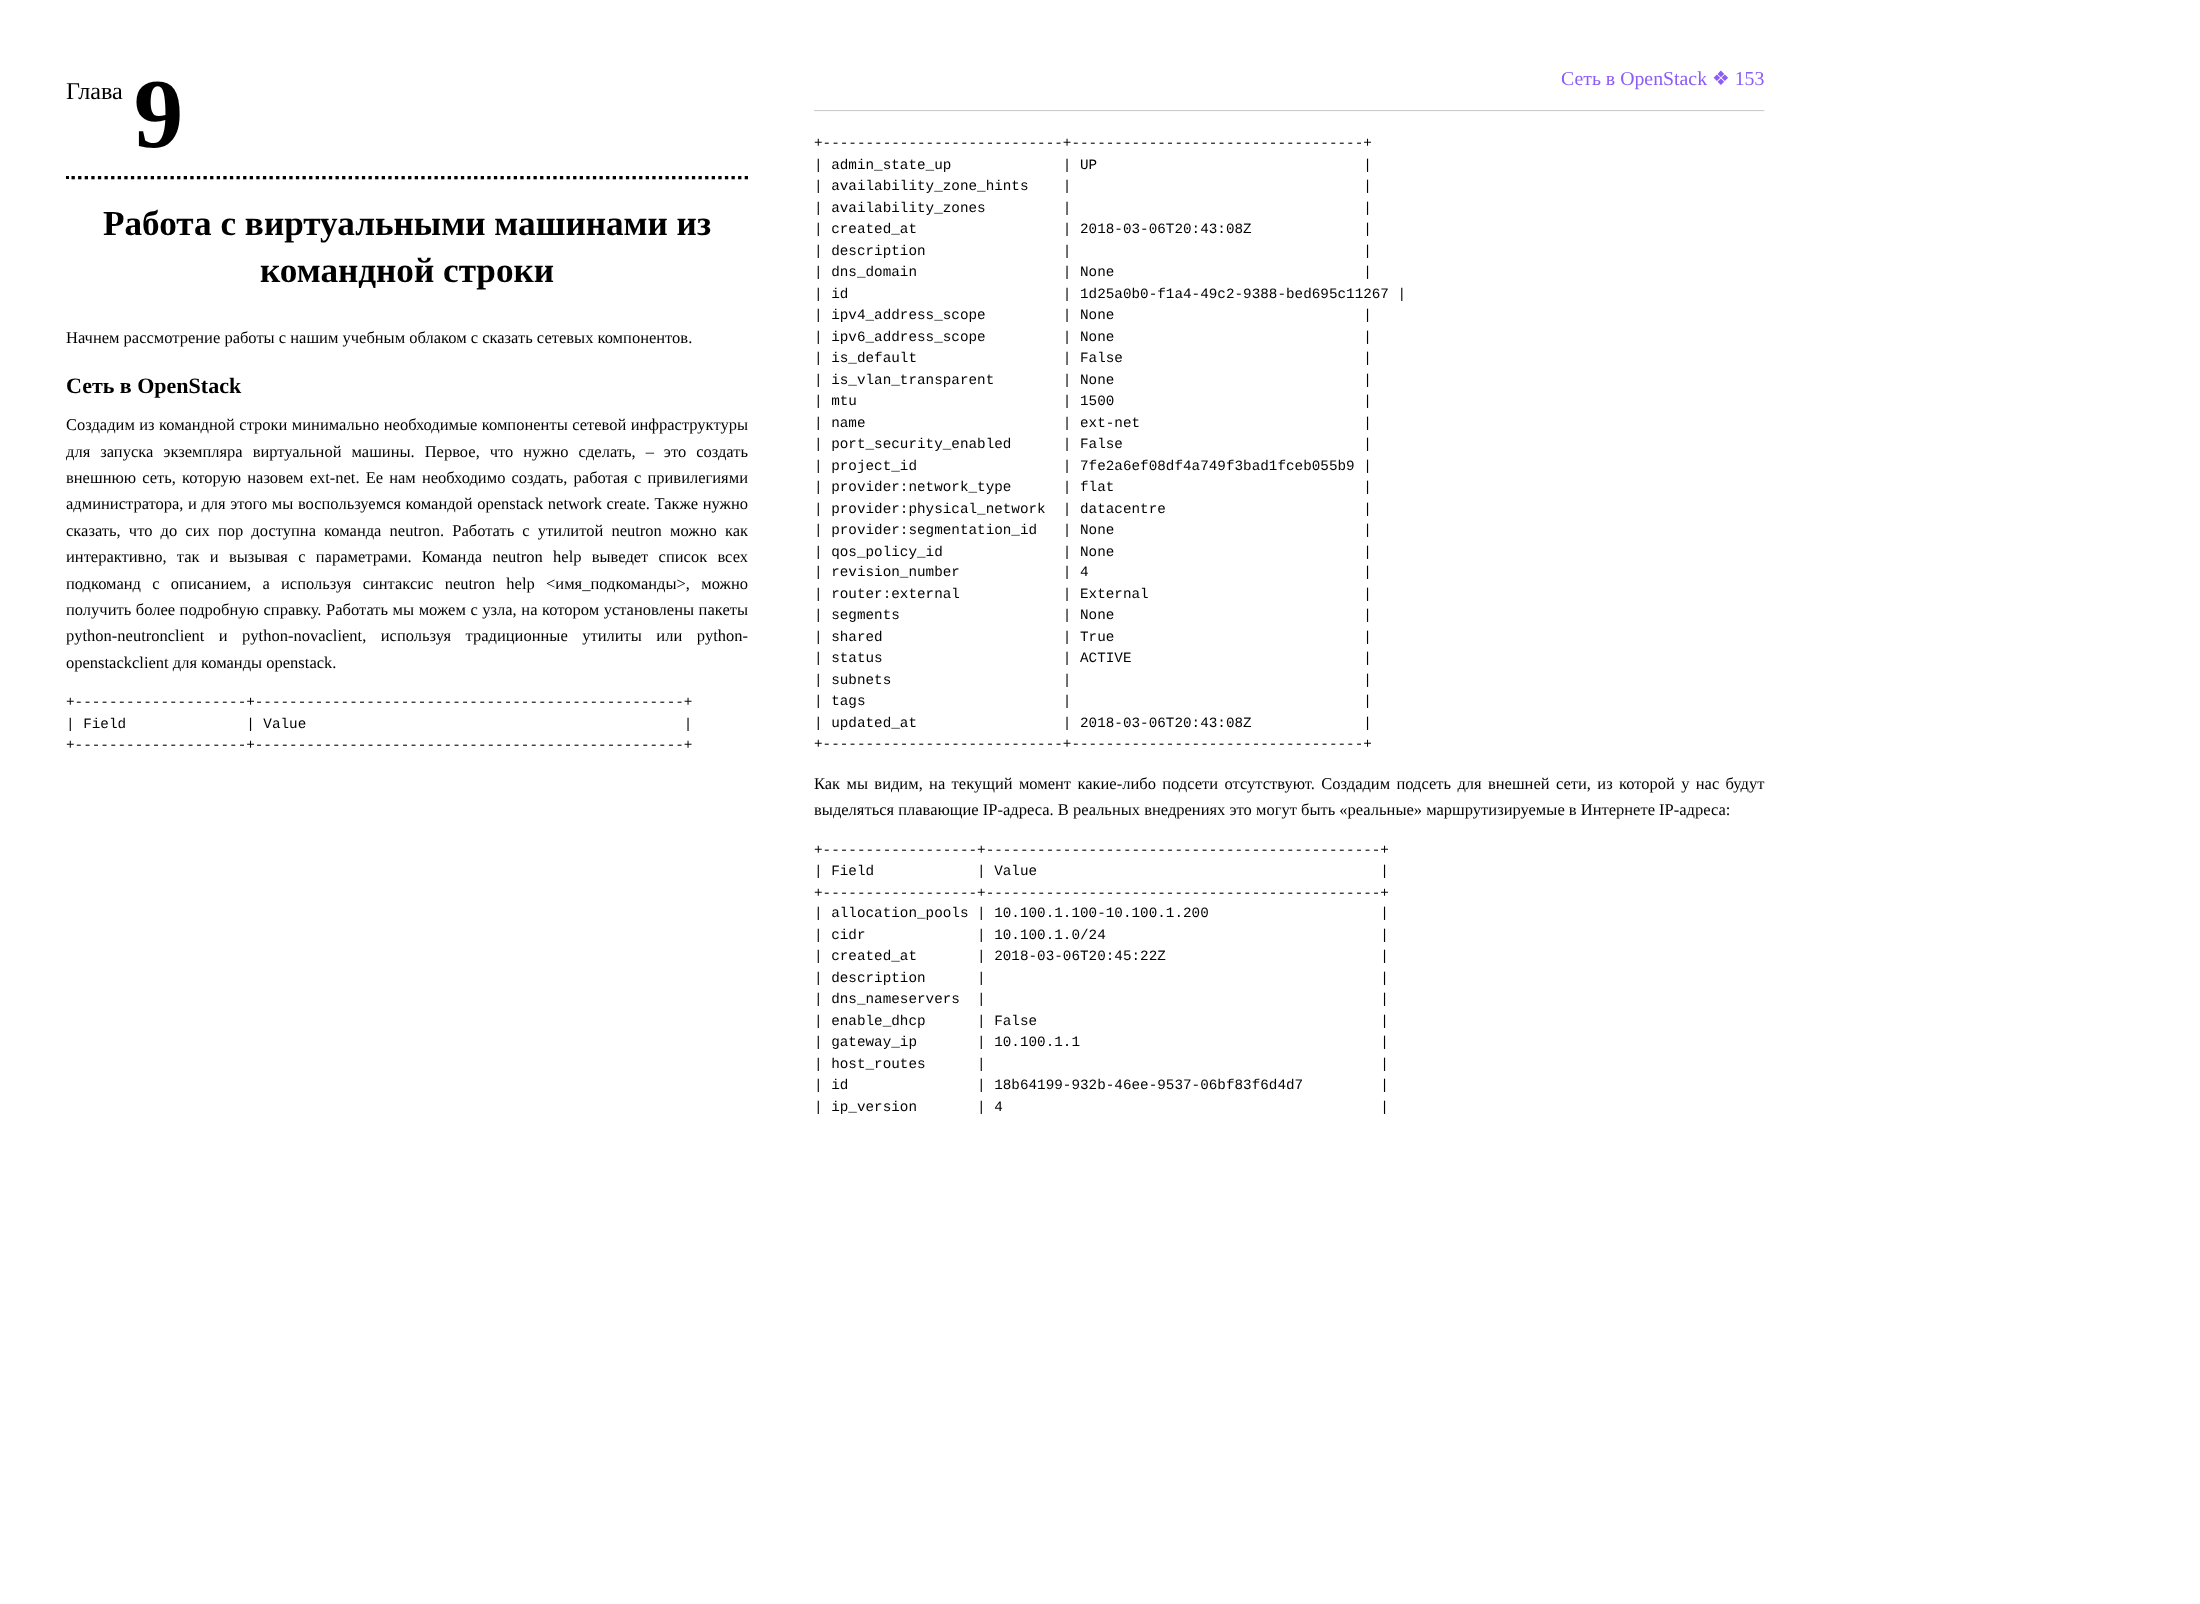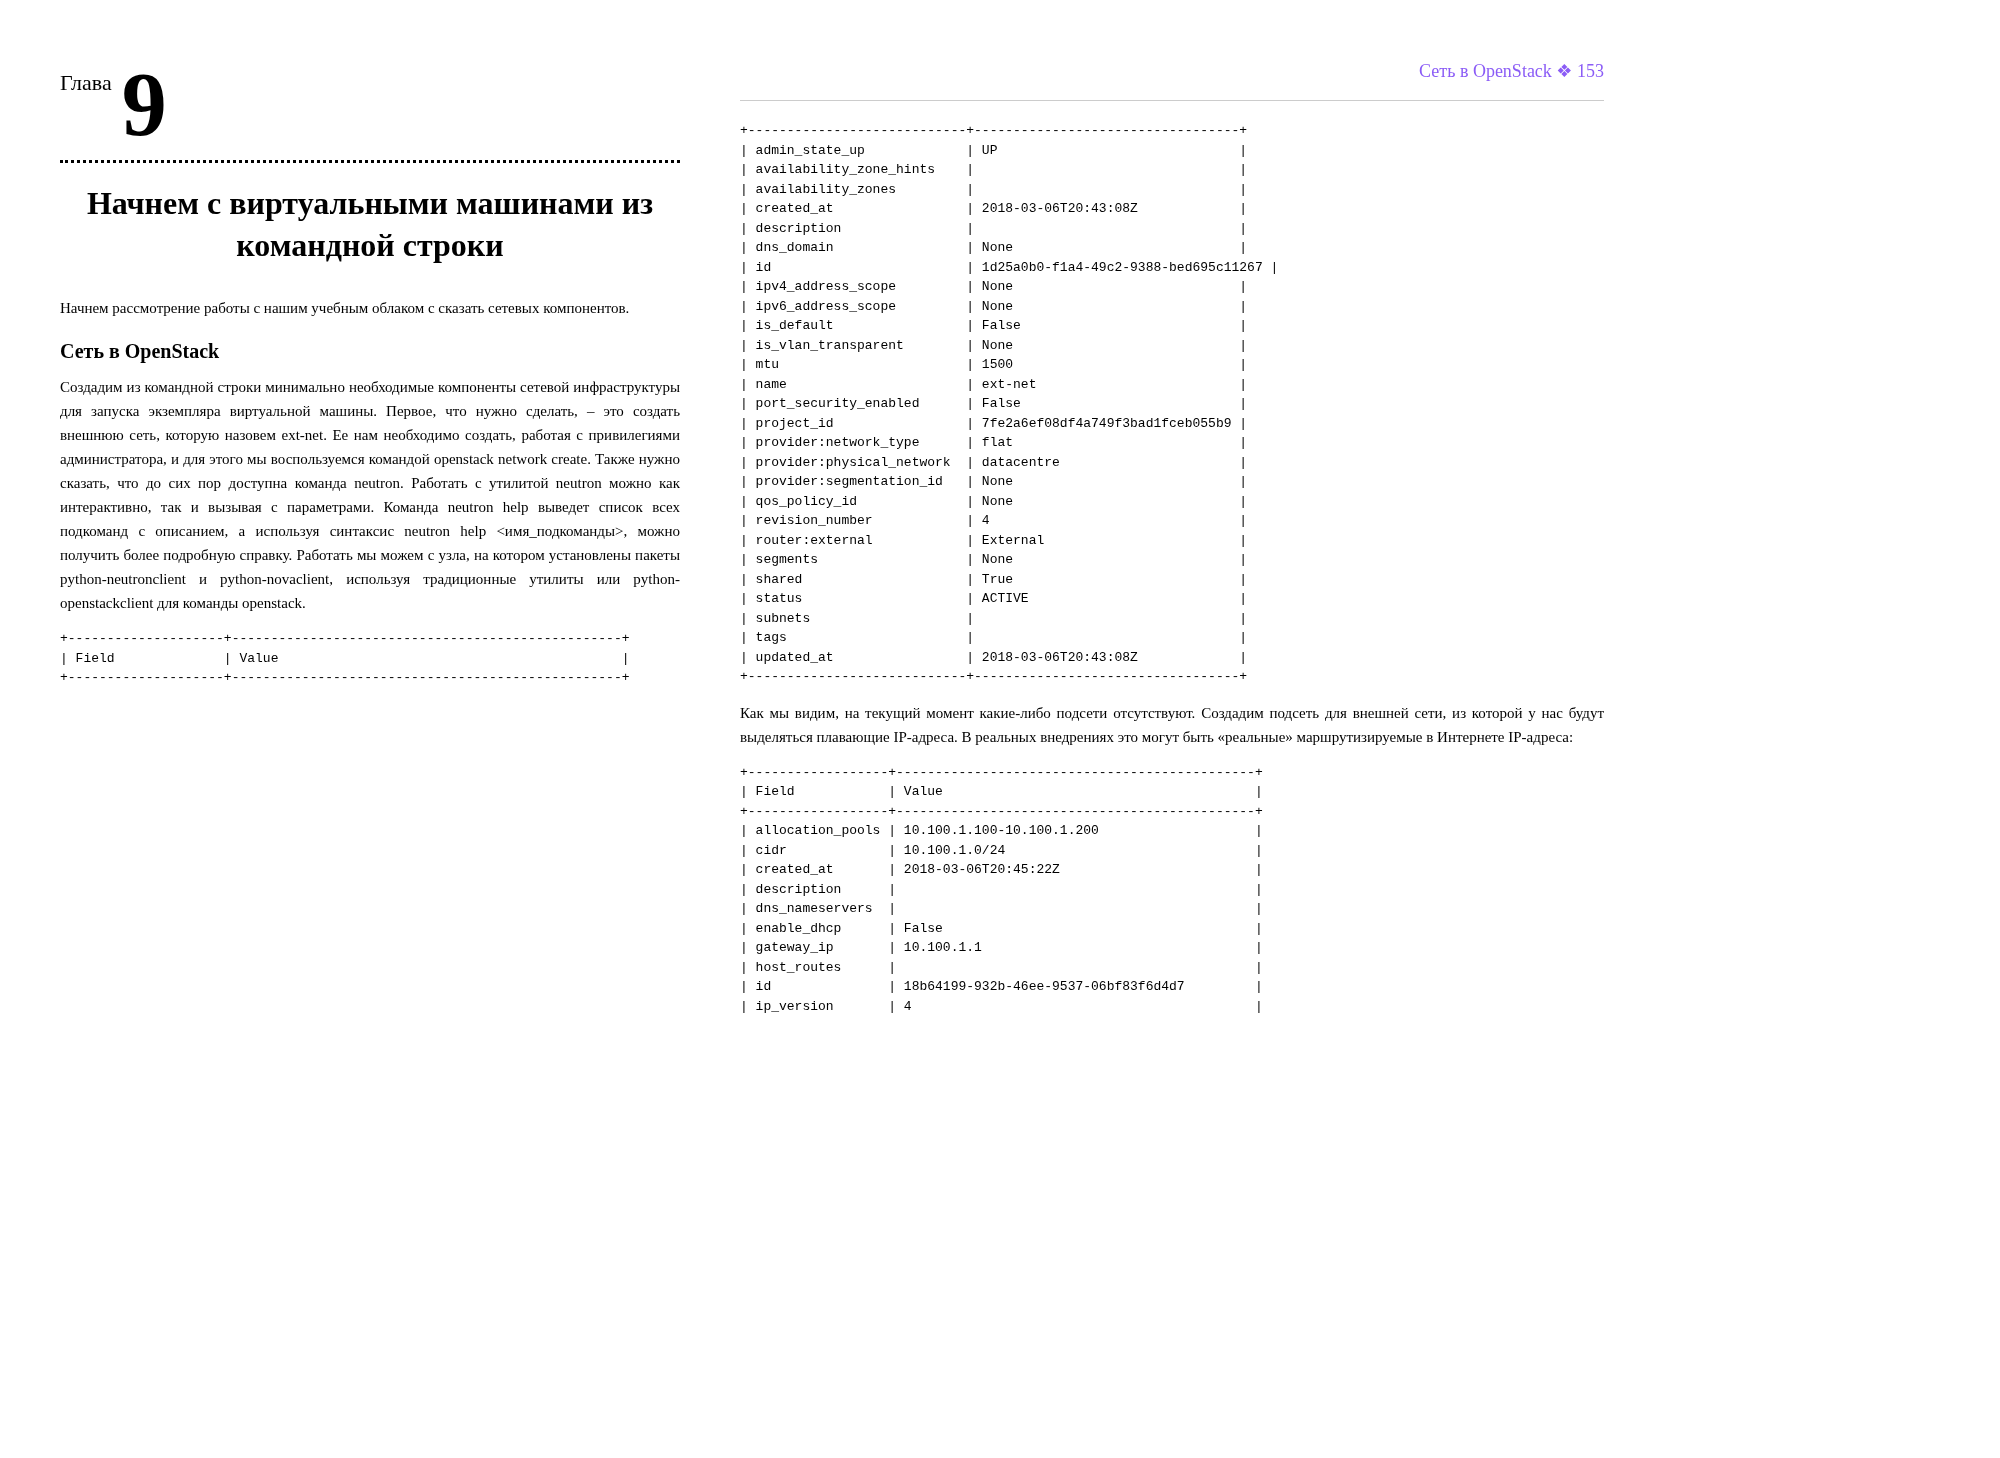--- a/index.html
+++ b/index.html
@@ -106,21 +106,21 @@
 <body>
 
 <div class="page">
 
   <div class="left-col">
     <div class="chapter-header">
       <span class="chapter-label">Глава</span>
       <span class="chapter-number">9</span>
     </div>
     <div class="chapter-dots"></div>
-    <div class="chapter-title">Начнем с виртуальными машинами из командной строки</div>
+    <div class="chapter-title">Работа с виртуальными машинами из командной строки</div>
 
     <p class="body-text">Начнем рассмотрение работы с нашим учебным облаком с сказать сетевых компонентов.</p>
 
     <h2 class="section-heading">Сеть в OpenStack</h2>
 
     <p class="body-text">Создадим из командной строки минимально необходимые компоненты сетевой инфраструктуры для запуска экземпляра виртуальной машины. Первое, что нужно сделать, – это создать внешнюю сеть, которую назовем ext-net. Ее нам необходимо создать, работая с привилегиями администратора, и для этого мы воспользуемся командой openstack network create. Также нужно сказать, что до сих пор доступна команда neutron. Работать с утилитой neutron можно как интерактивно, так и вызывая с параметрами. Команда neutron help выведет список всех подкоманд с описанием, а используя синтаксис neutron help &lt;имя_подкоманды&gt;, можно получить более подробную справку. Работать мы можем с узла, на котором установлены пакеты python-neutronclient и python-novaclient, используя традиционные утилиты или python-openstackclient для команды openstack.</p>
 
     <div class="table-mono">+--------------------+--------------------------------------------------+
 | Field              | Value                                            |
 +--------------------+--------------------------------------------------+</div>

